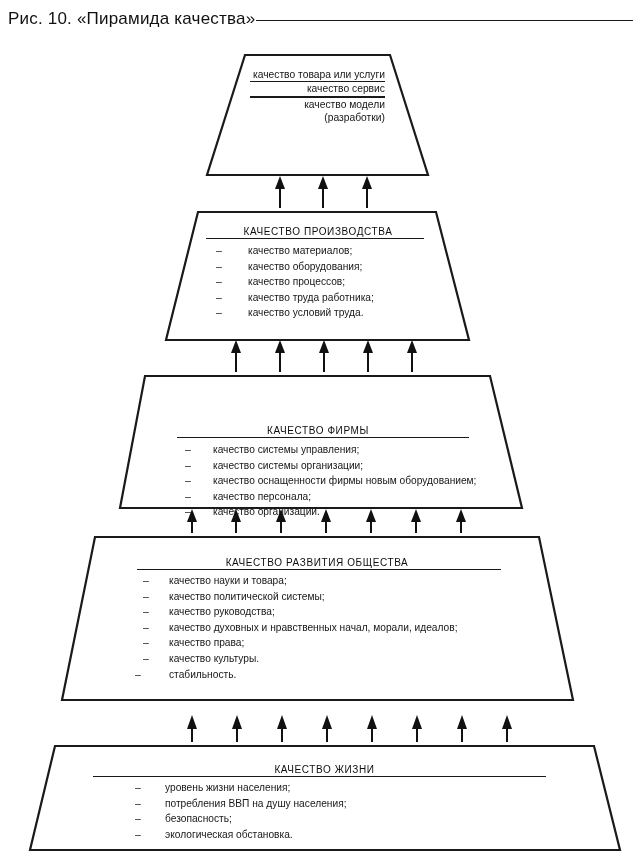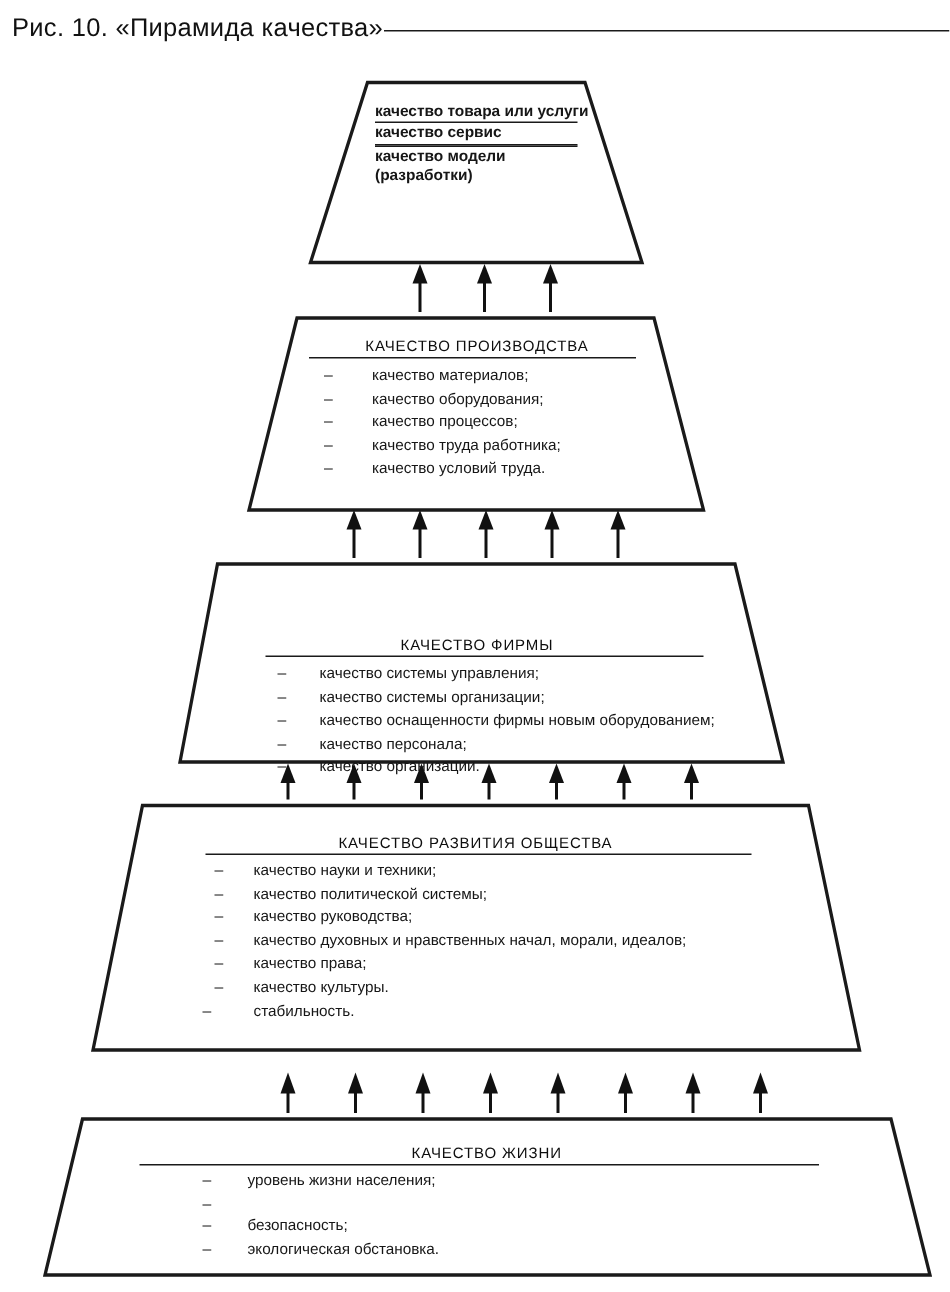--- a/index.html
+++ b/index.html
@@ -93,22 +93,21 @@
     width: 10px;
     flex: 0 0 auto;
     text-align: left;
     font-size: 10.5px;
   }
   .li-gap { flex: 0 0 auto; }
 
   
   #top-rows {
     position: absolute;
-    text-align: left;
-    font-weight: bold;
+    text-align: right;
   }
   .top-row {
     font-size: 10.3px;
     line-height: 13.4px;
     color: #161616;
     white-space: nowrap;
   }
   .top-row.big {
     font-size: 14.6px;
     line-height: 19px;
@@ -326,21 +325,21 @@
     </ul>
   </div>
 
   <div class="level-text" style="left:95px; top:557px; width:444px;">
     <div class="lv-title">КАЧЕСТВО РАЗВИТИЯ ОБЩЕСТВА</div>
     <div class="lv-rule" style="margin-left:42px; margin-right:38px;"></div>
     <ul class="lv-list" style="margin-top:3px; padding-left:48px;">
       <li>
           <span class="dash">–</span>
           <span class="li-gap" style="width:16px;"></span>
-          <span>качество науки и техники;</span>
+          <span>качество науки и товара;</span>
         </li>
       <li>
           <span class="dash">–</span>
           <span class="li-gap" style="width:16px;"></span>
           <span>качество политической системы;</span>
         </li>
       <li>
           <span class="dash">–</span>
           <span class="li-gap" style="width:16px;"></span>
           <span>качество руководства;</span>
@@ -373,20 +372,21 @@
     <div class="lv-rule" style="margin-left:38px; margin-right:48px;"></div>
     <ul class="lv-list" style="margin-top:3px; padding-left:80px;">
       <li>
           <span class="dash">–</span>
           <span class="li-gap" style="width:20px;"></span>
           <span>уровень жизни населения;</span>
         </li>
       <li>
           <span class="dash">–</span>
           <span class="li-gap" style="width:20px;"></span>
+          <span>потребления ВВП на душу населения;</span>
         </li>
       <li>
           <span class="dash">–</span>
           <span class="li-gap" style="width:20px;"></span>
           <span>безопасность;</span>
         </li>
       <li>
           <span class="dash">–</span>
           <span class="li-gap" style="width:20px;"></span>
           <span>экологическая обстановка.</span>

